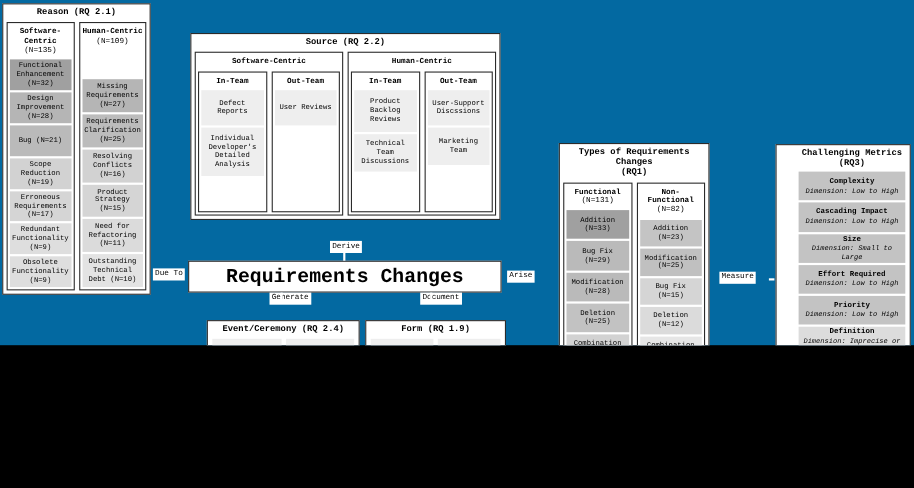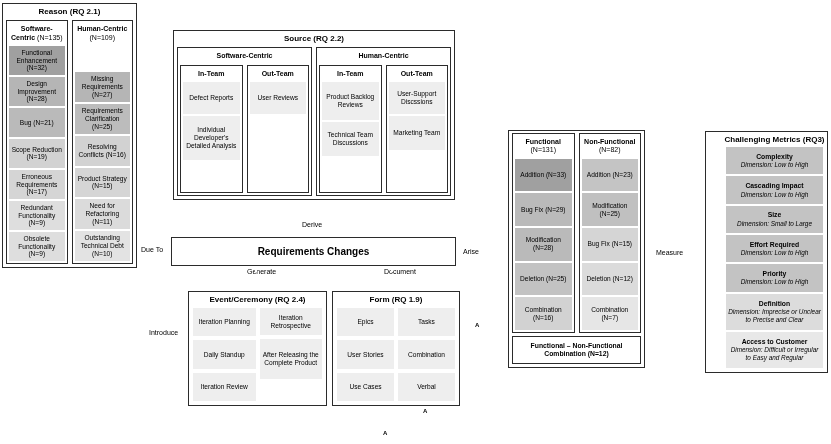--- a/index.html
+++ b/index.html
@@ -1,36 +1,36 @@
 <!DOCTYPE html>
 <html><head>
 <meta charset="utf-8">
 <style>
   html,body{margin:0;padding:0;background:#000;}
-  #canvas{position:relative;width:831px;height:444px;background:#ffffff;overflow:hidden;
-          font-family:Liberation Sans, sans-serif;color:#000;}
+  #canvas{position:relative;width:831px;height:314px;background:#0369a1;overflow:hidden;
+          font-family:Liberation Mono, monospace;color:#000;}
   .box{position:absolute;background:#fff;border:1px solid #2b2b2b;box-sizing:border-box;
        display:flex;flex-direction:column;}
   .box-title{font-weight:bold;text-align:center;font-size:8px;line-height:1.15;padding:3px 2px 2px;}
   .cols{display:flex;flex:1;gap:4px;padding:2px 3px 3px;min-height:0;}
   .colbox{flex:1;border:1px solid #2b2b2b;background:#fff;display:flex;flex-direction:column;
           gap:2px;padding:2px;min-height:0;box-sizing:border-box;}
   .col-header{font-size:7px;text-align:center;line-height:1.2;padding:2px 0;flex:0 0 auto;}
   .col-header .b{font-weight:bold;}
   .cell{display:flex;align-items:center;justify-content:center;text-align:center;
         font-size:6.6px;line-height:1.2;padding:1px 2px;box-sizing:border-box;background:#eee;}
   .grow{flex:1 1 0;min-height:0;}
   .spacer{flex:0 0 24px;background:#fff;}
   .grid2{display:grid;grid-template-columns:1fr 1fr;gap:4px;padding:2px 4px 4px;flex:1;}
   .chip{position:absolute;background:#fff;color:#000;font-size:7px;line-height:1;
         padding:2px 2px;white-space:nowrap;}
   .achip{position:absolute;background:#fff;color:#000;font-size:6px;line-height:1;
          padding:2px 2px;font-weight:bold;}
   .tick{position:absolute;background:#fff;}
-  .rc{align-items:center;justify-content:center;font-weight:bold;font-size:10px;text-align:center;}
+  .rc{align-items:center;justify-content:center;font-weight:bold;font-size:18px;text-align:center;}
   .mcell{display:flex;flex-direction:column;align-items:center;justify-content:center;
          text-align:center;padding:1px 2px;box-sizing:border-box;}
   .mname{font-weight:bold;font-size:6.8px;line-height:1.25;}
   .mdim{font-style:italic;font-size:6.4px;line-height:1.2;}
   .mtall{flex:1.35 1 0;}
   .srccell{flex:0 0 auto;}
 </style>
 </head>
 <body>
 
@@ -129,20 +129,24 @@
       <div class="cell">Epics</div>
       <div class="cell">Tasks</div>
       <div class="cell">User Stories</div>
       <div class="cell">Combination</div>
       <div class="cell">Use Cases</div>
       <div class="cell">Verbal</div>
     </div>
   </div>
 
   <div class="box" style="left:508px;top:130px;width:137px;height:238px;">
+    <div class="box-title">
+      <div>Types of Requirements Changes</div>
+      <div>(RQ1)</div>
+    </div>
     <div class="cols">
       <div class="colbox">
         <div class="col-header">
           <span class="b">Functional</span><br>
           <span>(N=131)</span>
         </div>
         <div class="cell grow" style="background-color: rgb(160, 160, 160);">Addition (N=33)</div>
         <div class="cell grow" style="background-color: rgb(186, 186, 186);">Bug Fix (N=29)</div>
         <div class="cell grow" style="background-color: rgb(186, 186, 186);">Modification (N=28)</div>
         <div class="cell grow" style="background-color: rgb(194, 194, 194);">Deletion (N=25)</div>

